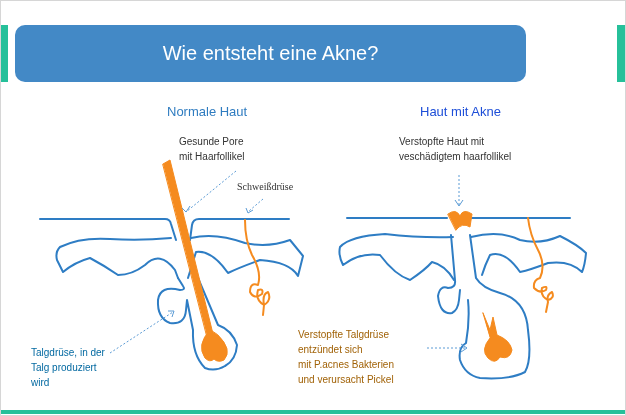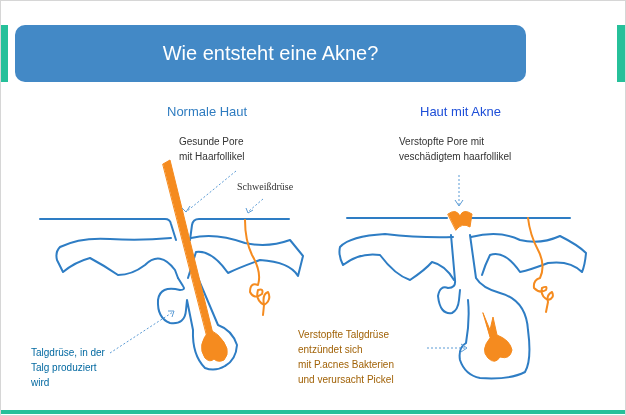--- a/index.html
+++ b/index.html
@@ -27,21 +27,21 @@
 <div class="heading" style="left: 127px; top: 104px; color: rgb(47, 124, 192); margin-left: 40px;">Normale Haut</div>
 <div class="heading" style="left: 420px; top: 104px; color: #1d4ed8;">Haut mit Akne</div>
 
 <div class="label" style="left: 179px; top: 134px; color: rgb(51, 51, 51);">Gesunde Pore
 mit Haarfollikel</div>
 <div class="label" style="left: 237px; top: 179px; color: rgb(51, 51, 51); font-family: Liberation Serif, serif;">Schweißdrüse</div>
 <div class="label" style="left: 31px; top: 345px; color: #0369a1;">Talgdrüse, in der
 Talg produziert
 wird</div>
 
-<div class="label" style="left: 399px; top: 134px; color: rgb(51, 51, 51);">Verstopfte Pore mit
+<div class="label" style="left: 399px; top: 134px; color: rgb(51, 51, 51);">Verstopfte Haut mit
 veschädigtem haarfollikel</div>
 <div class="label" style="left: 298px; top: 327px; color: #a16207;">Verstopfte Talgdrüse
 entzündet sich
 mit P.acnes Bakterien
 und verursacht Pickel</div>
 
 <svg class="diagram" width="626" height="416" viewBox="0 0 626 416">
 
   <g fill="none" stroke-linecap="round" stroke-linejoin="round">
 

